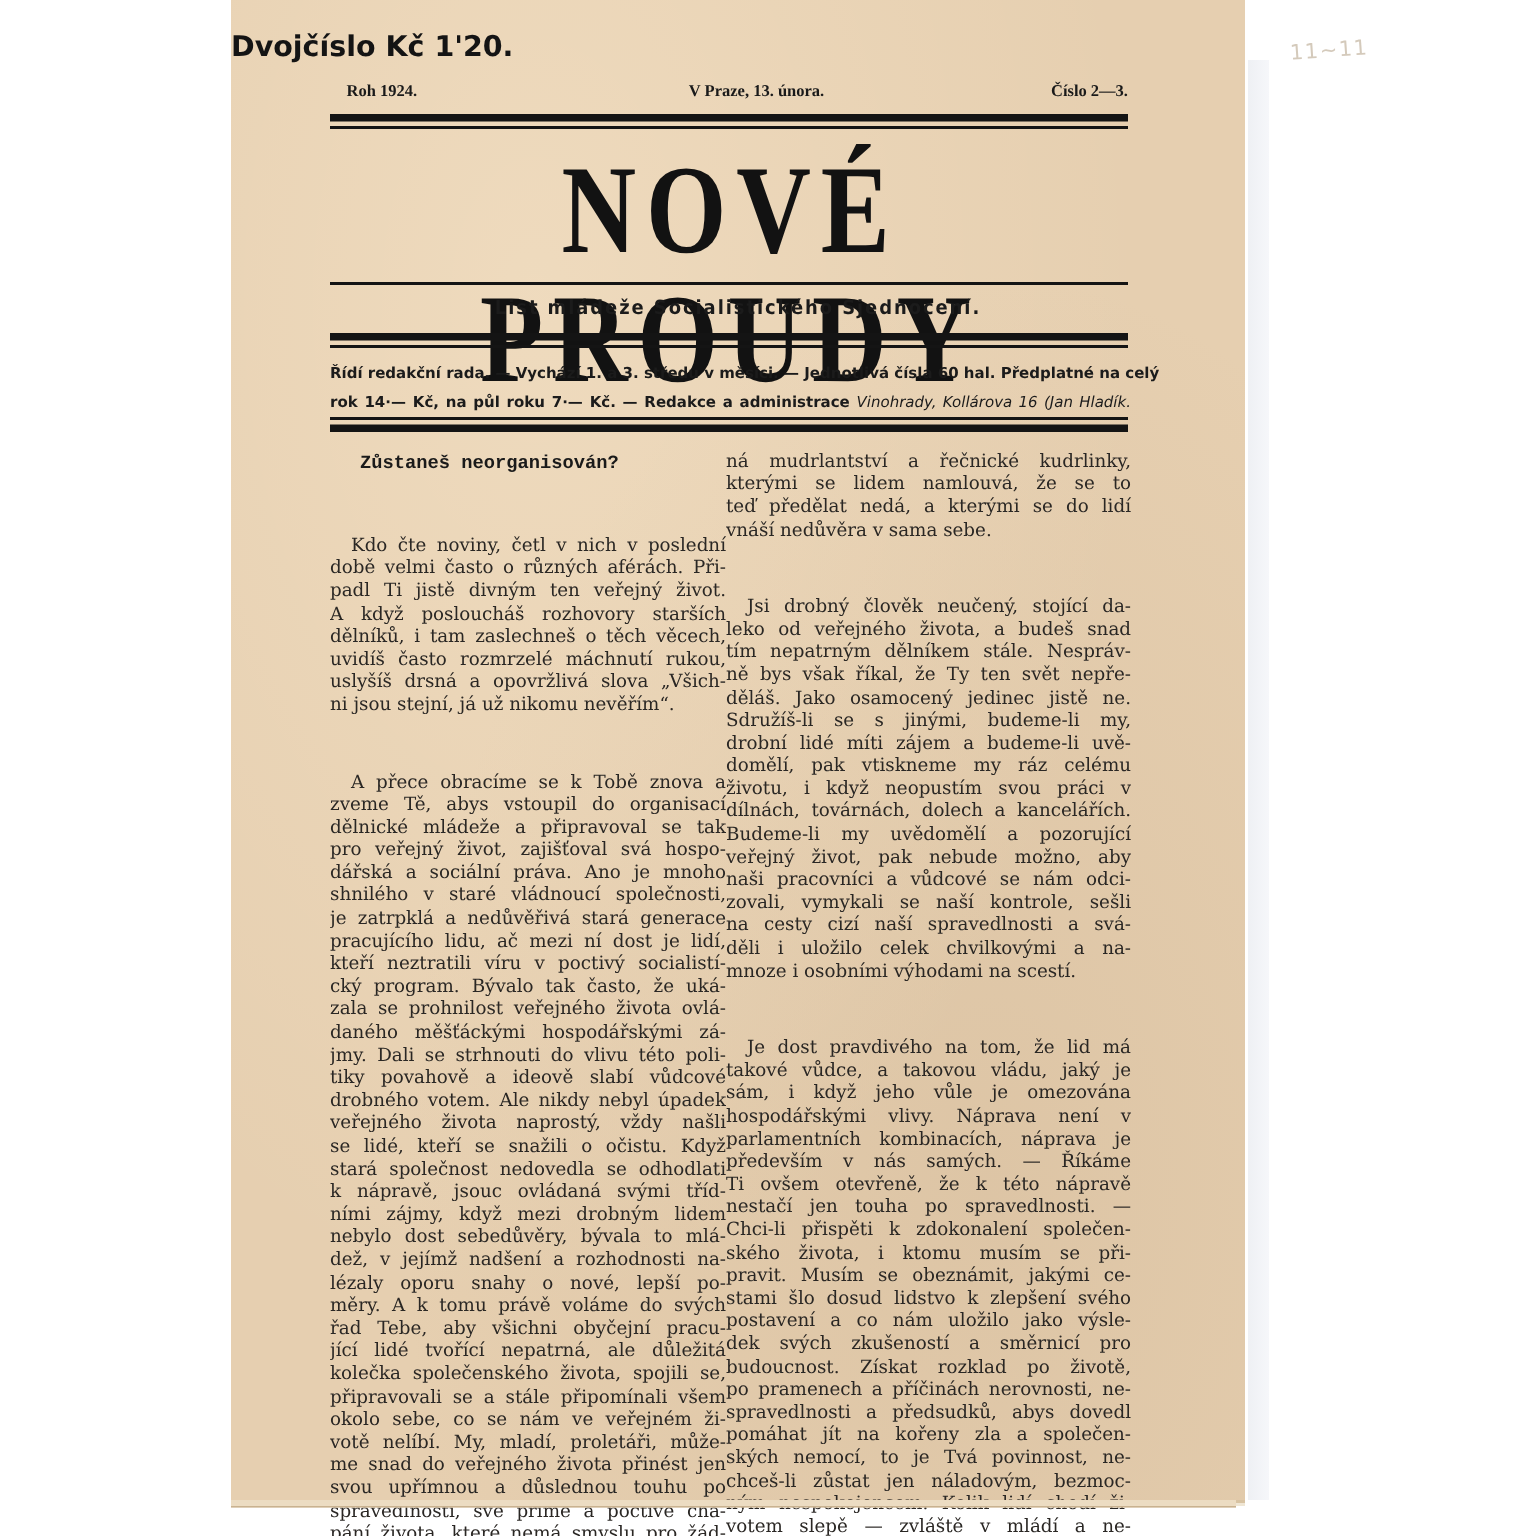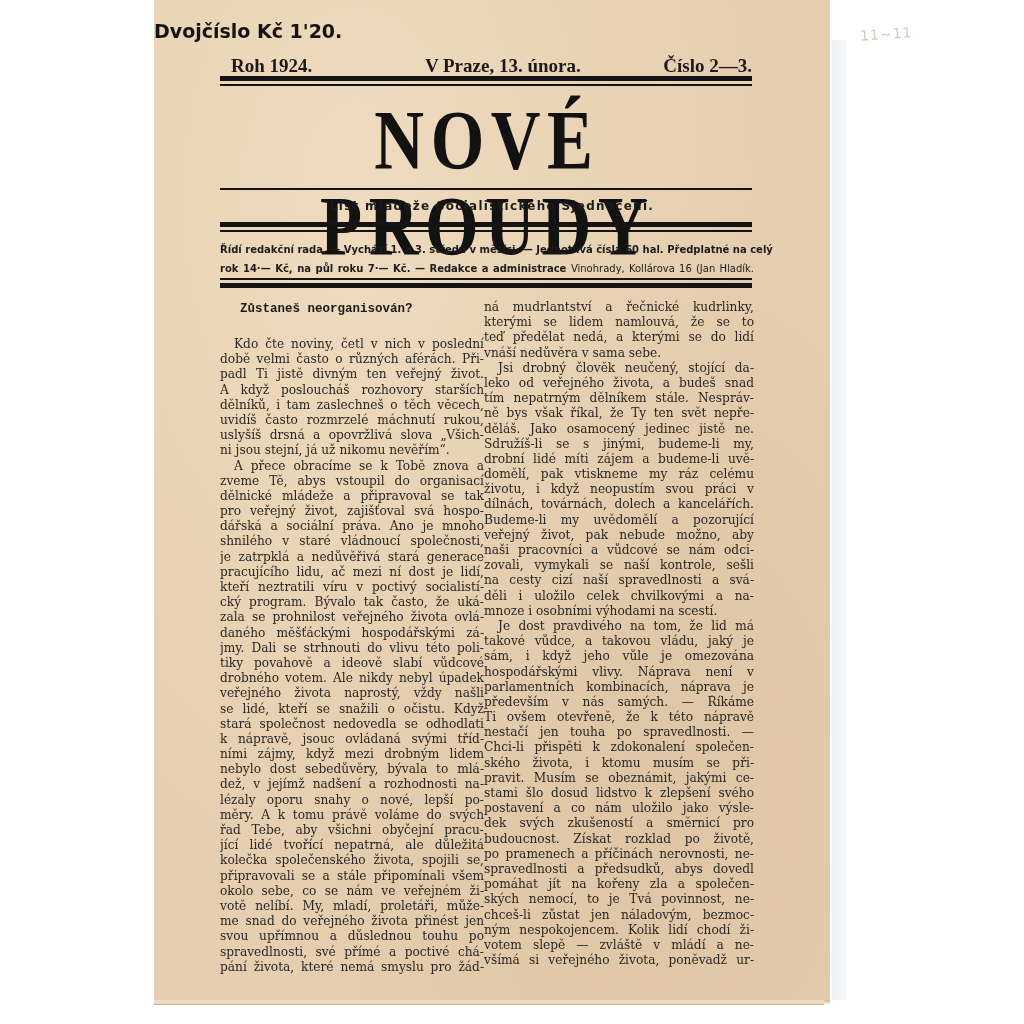--- a/index.html
+++ b/index.html
@@ -27,21 +27,21 @@
     position:absolute; left:706px; top:26px; color:#b9a78f; font-family:"DejaVu Sans",sans-serif;
     font-size:14px; letter-spacing:1px; transform:rotate(-4deg); opacity:0.6;
   }
   .price {
     position:absolute; left:0; right:0; top:20px; text-align:left;
     font-family:"DejaVu Sans", sans-serif; font-weight:bold; font-size:19px; color:#141414;
   }
   .meta-row {
     position:absolute; left:77px; right:78px; top:55px;
     display:flex; justify-content:space-between;
-    font-family:"Liberation Serif", serif; font-weight:bold; font-size:19px; color:#1a1a1a;
+    font-family:"Liberation Serif", serif; font-weight:bold; font-size:11px; color:#1a1a1a;
   }
   .meta-row .center { margin-left:30px; }
   .rule { position:absolute; left:66px; width:532px; background:#141414; }
   .r-thick { height:5px; }
   .r-thin { height:2px; }
   .masthead {
     position:absolute; left:60px; right:70px; top:98px; text-align:center;
     font-family:"Liberation Serif", serif; font-weight:bold; font-size:84px; line-height:86px;
     color:#121212; letter-spacing:8px; transform:scaleX(0.82); transform-origin:center;
   }
@@ -49,33 +49,33 @@
     position:absolute; left:0; right:0; top:198px; text-align:center;
     font-family:"DejaVu Sans", sans-serif; font-weight:bold; font-size:13px; color:#1b1b1b;
     letter-spacing:1.4px; transform:scaleX(0.92);
   }
   .info {
     position:absolute; left:66px; width:534px; top:240px;
     font-family:"DejaVu Sans", sans-serif; font-weight:bold; font-size:10px; color:#1b1b1b;
     line-height:19px; text-align:justify; text-align-last:justify;
   }
   .info div { white-space:nowrap; text-align:justify; text-align-last:justify; }
-  .info .plain { font-weight:normal; }
+  .info .plain { font-weight:normal;font-style:italic; }
   .col {
     position:absolute; top:300px;
     font-family:"DejaVu Serif", serif; font-size:12.2px; line-height:15.2px; color:#2a2724;
   }
   .col-left { left:66px; width:264px; }
   .col-right { left:330px; width:270px; }
   .col .line {
     display:block; white-space:nowrap; text-align:justify; text-align-last:justify;
     height:15.2px; overflow:hidden;
   }
   .col .line.last { text-align-last:left; }
-  .col .line.indent { padding-left:14px; }
+  .col .line.indent { padding-left:14px;margin-top:36px; }
   .article-title {
     font-family:Liberation Mono, monospace; font-weight:bold; font-size:12.5px; color:#1a1a1a;
     height:20px; line-height:18px; margin-bottom:17px; padding-left:20px;
   }
 </style>
 </head>
 <body>
 
 <div class="bg-sheet"></div>
 

